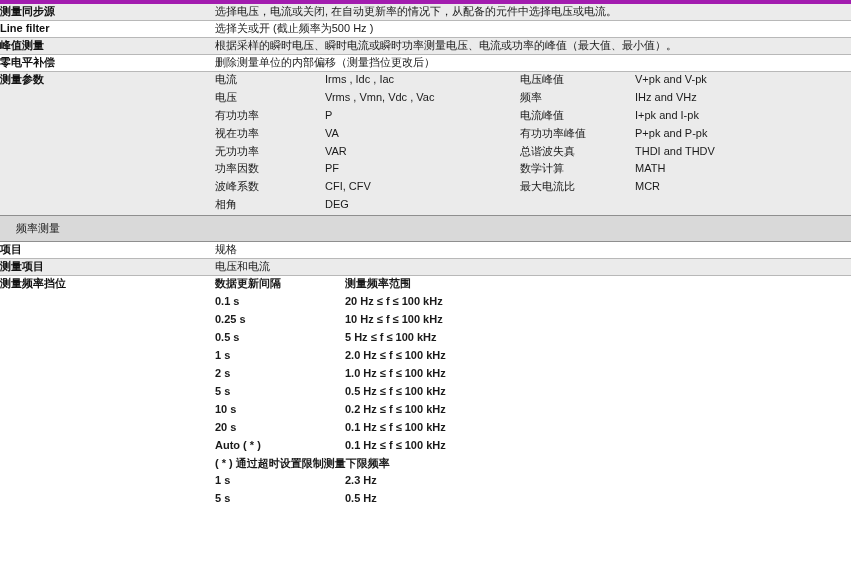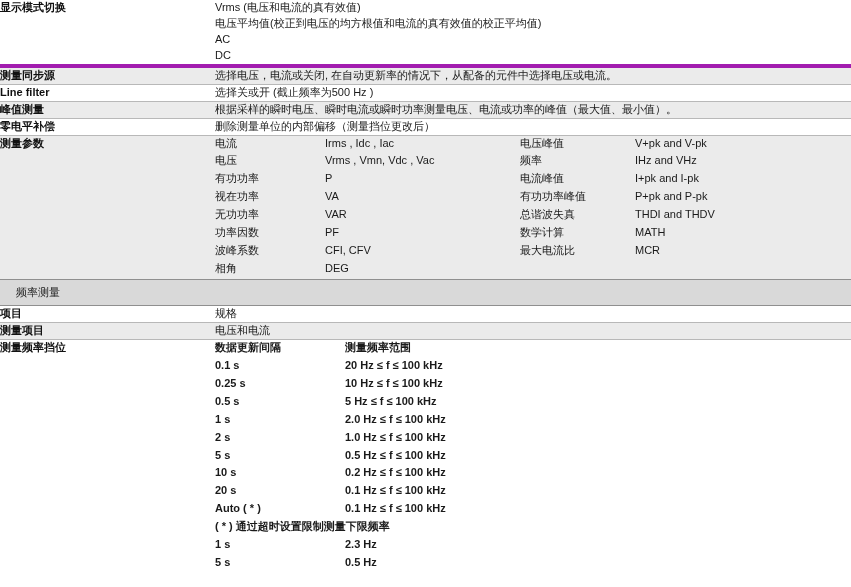--- a/index.html
+++ b/index.html
@@ -88,29 +88,20 @@
     white-space: nowrap;
   }
   .fg-c1 { width: 130px; }
   .sub-pad { padding-bottom: 2px; margin-top: 16px; }
 </style>
 </head>
 <body>
 
 <table class="spec-table">
   <tbody>
-    <tr class="row-plain">
-      <td class="label-cell">显示模式切换</td>
-      <td class="value-cell">
-        <span class="line">Vrms (电压和电流的真有效值)</span>
-        <span class="line">电压平均值(校正到电压的均方根值和电流的真有效值的校正平均值)</span>
-        <span class="line">AC</span>
-        <span class="line">DC</span>
-      </td>
-    </tr>
 
     <tr class="row-shade">
       <td class="label-cell rule-top">测量同步源</td>
       <td class="value-cell rule-top">
         <span class="line">选择电压，电流或关闭, 在自动更新率的情况下，从配备的元件中选择电压或电流。</span>
       </td>
     </tr>
 
     <tr class="row-plain">
       <td class="label-cell rule-thin">Line filter</td>

